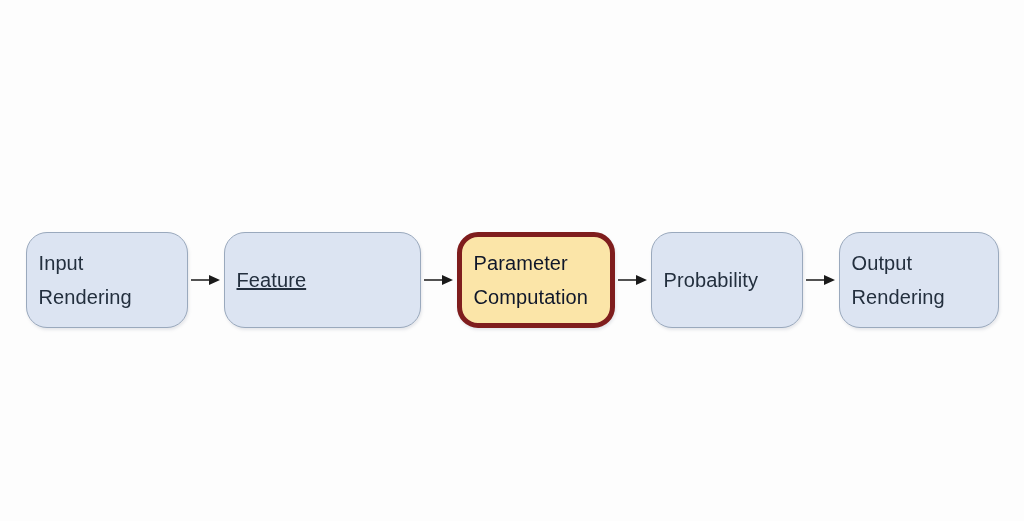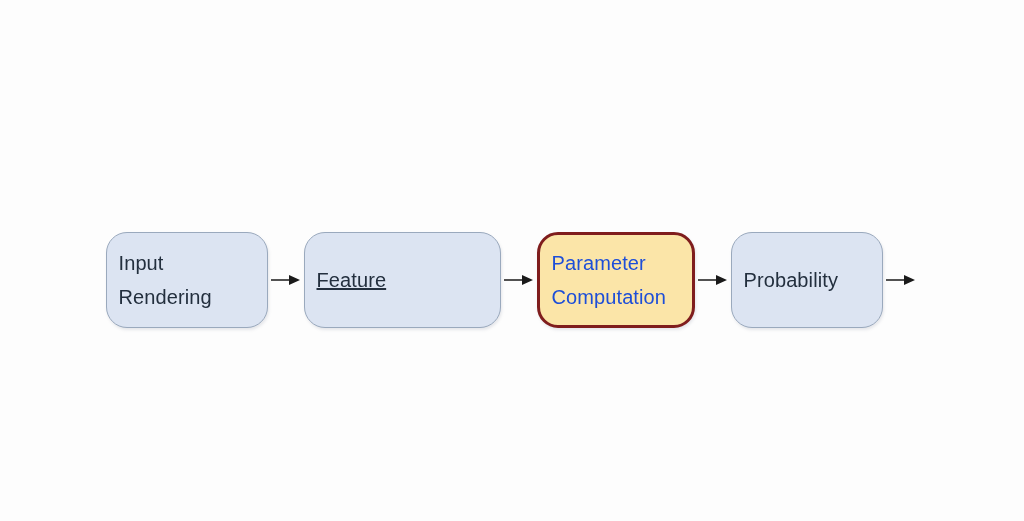--- a/index.html
+++ b/index.html
@@ -48,22 +48,22 @@
   }
 
   .flow-node.node-default {
     background: #dce4f2;
     border: 1px solid #9aa9bd;
     color: #232f3e;
   }
 
   .flow-node.node-highlight {
     background: #fbe5a8;
-    border: 3px solid #7f1d1d;
-    color: #1d4ed8;
+    border: 5px solid #7f1d1d;
+    color: #0f172a;
   }
 
   .node-line {
     font-size: 20px;
     line-height: 34px;
     white-space: nowrap;
     letter-spacing: 0.1px;
   }
 
   .flow-arrow {
@@ -136,15 +136,19 @@
     </div>
 
     <div class="flow-arrow">
       <span>
         <svg width="30" height="18" viewBox="0 0 30 18" aria-hidden="true">
           <path d="M0 8.2 H18 V4.0 L29 9.0 L18 14.0 V9.8 H0 Z" fill="#1a1a1a"></path>
         </svg>
       </span>
     </div>
 
+    <div class="flow-node node-default w-node-5">
+      <span class="node-line">Output</span>
+      <span class="node-line">Rendering</span>
+    </div>
 
   </div>
 </div>
 
 </body></html>

